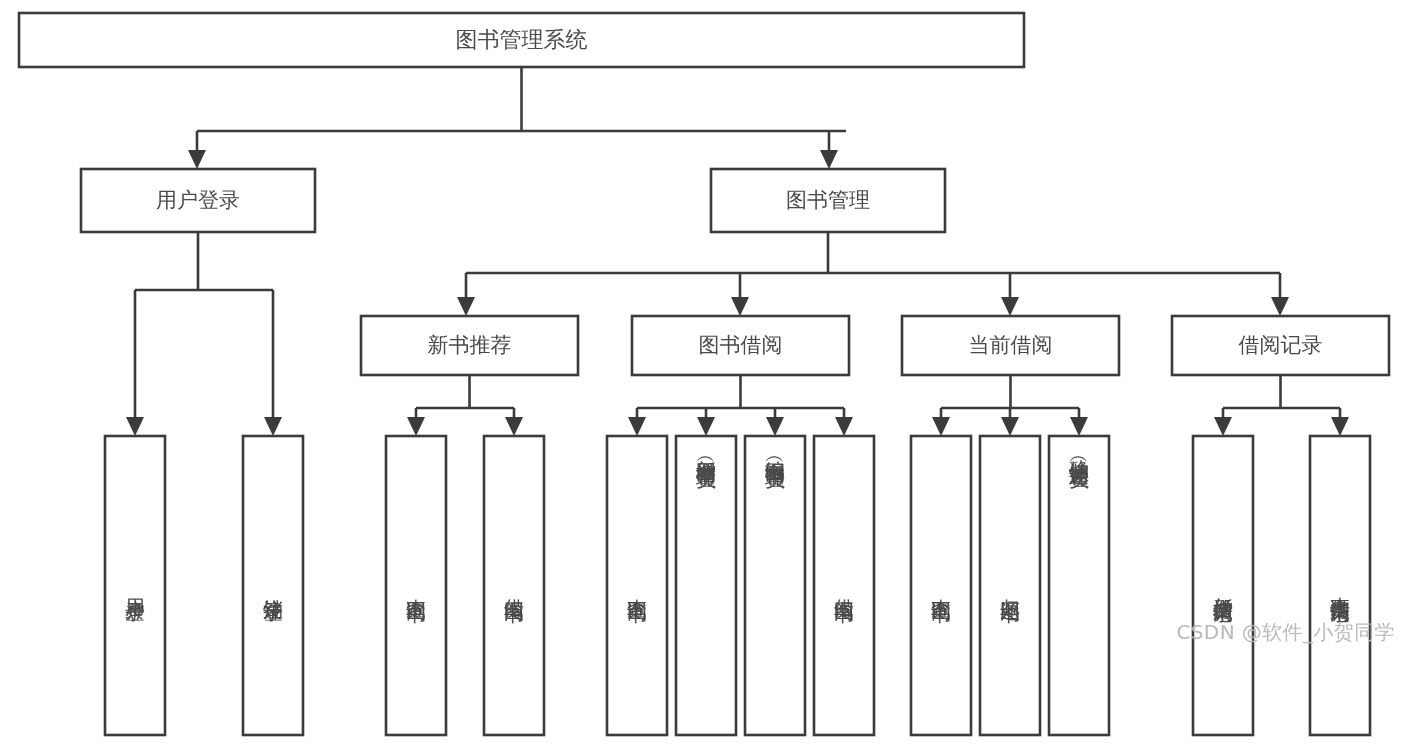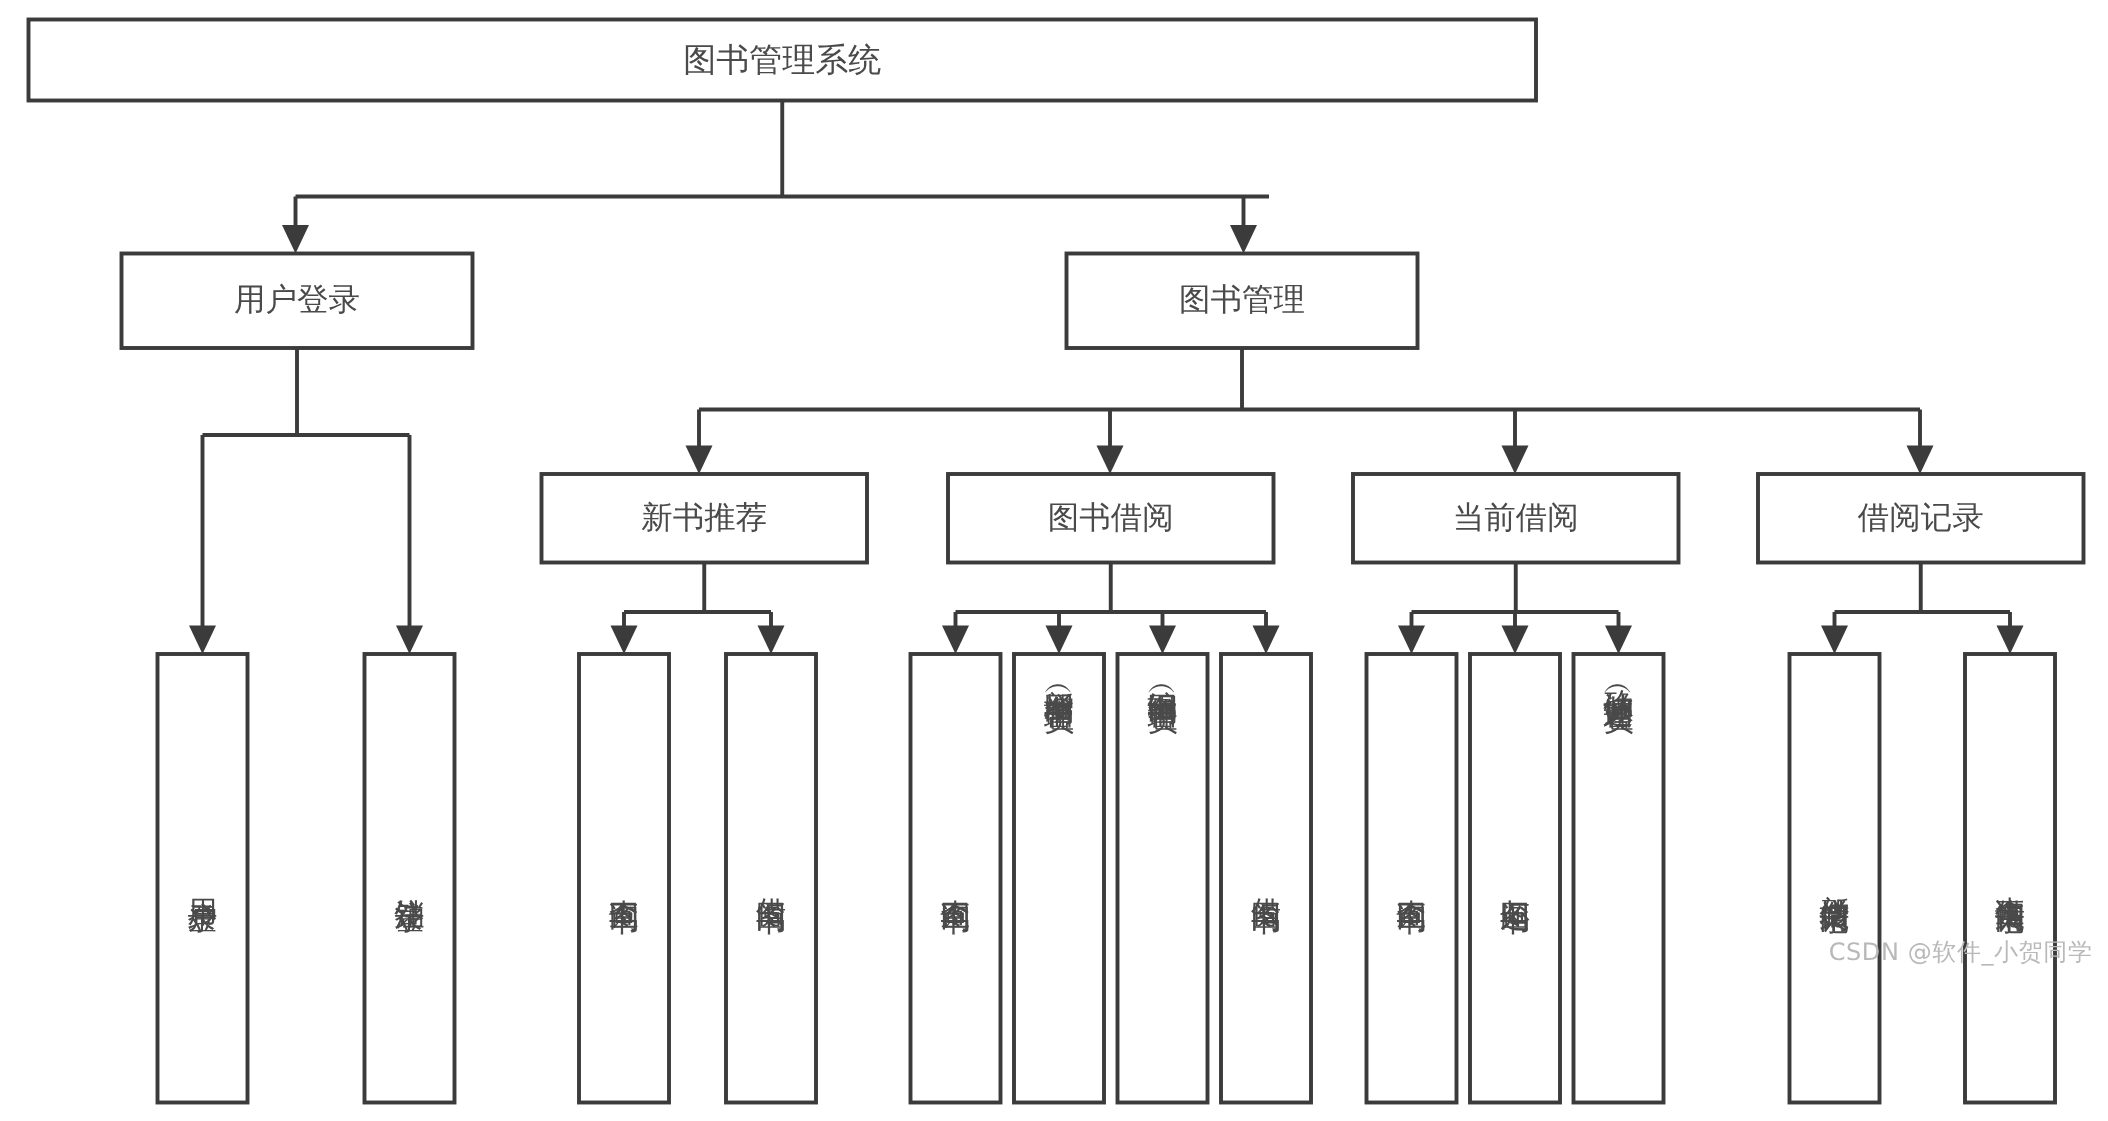--- a/index.html
+++ b/index.html
@@ -73,21 +73,21 @@
     line-height: 1.05;
     letter-spacing: 1.5px;
     color: #4a4a4a;
     white-space: nowrap;
   }
   .watermark {
     position: absolute;
     right: 10px;
     bottom: 6px;
     font-family: "DejaVu Sans", "Liberation Sans", sans-serif;
-    font-size: 16px;
+    font-size: 20px;
     color: #b9b9b9;
     letter-spacing: 0.4px;
     white-space: nowrap;
   }
 </style>
 </head>
 <body>
 
 <div id="diagram-root">
 

